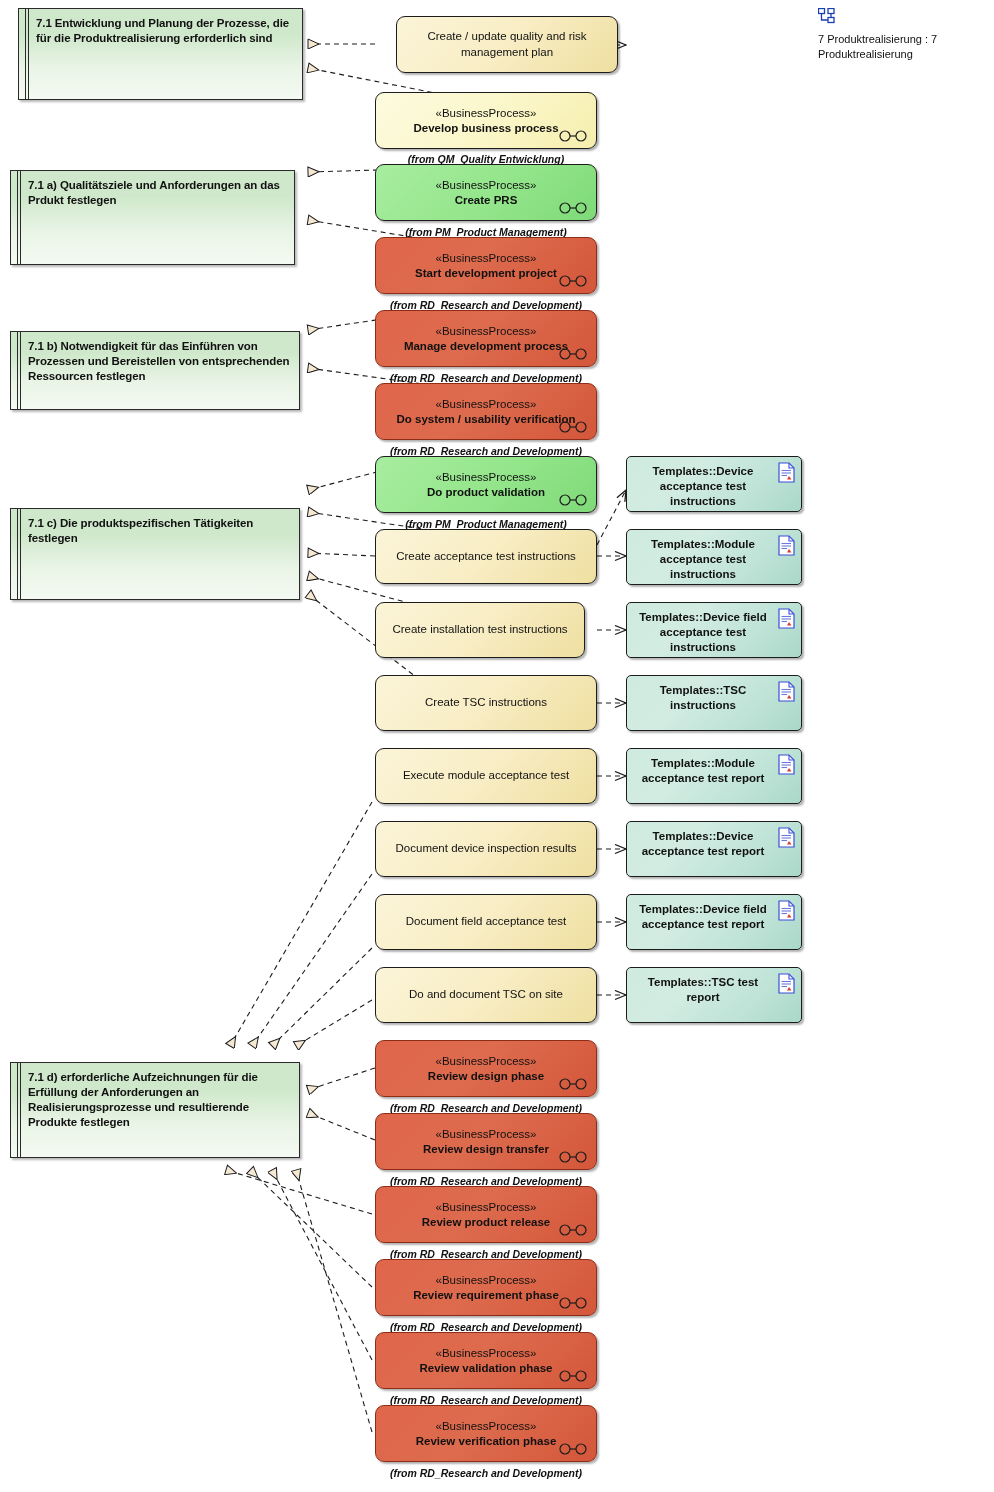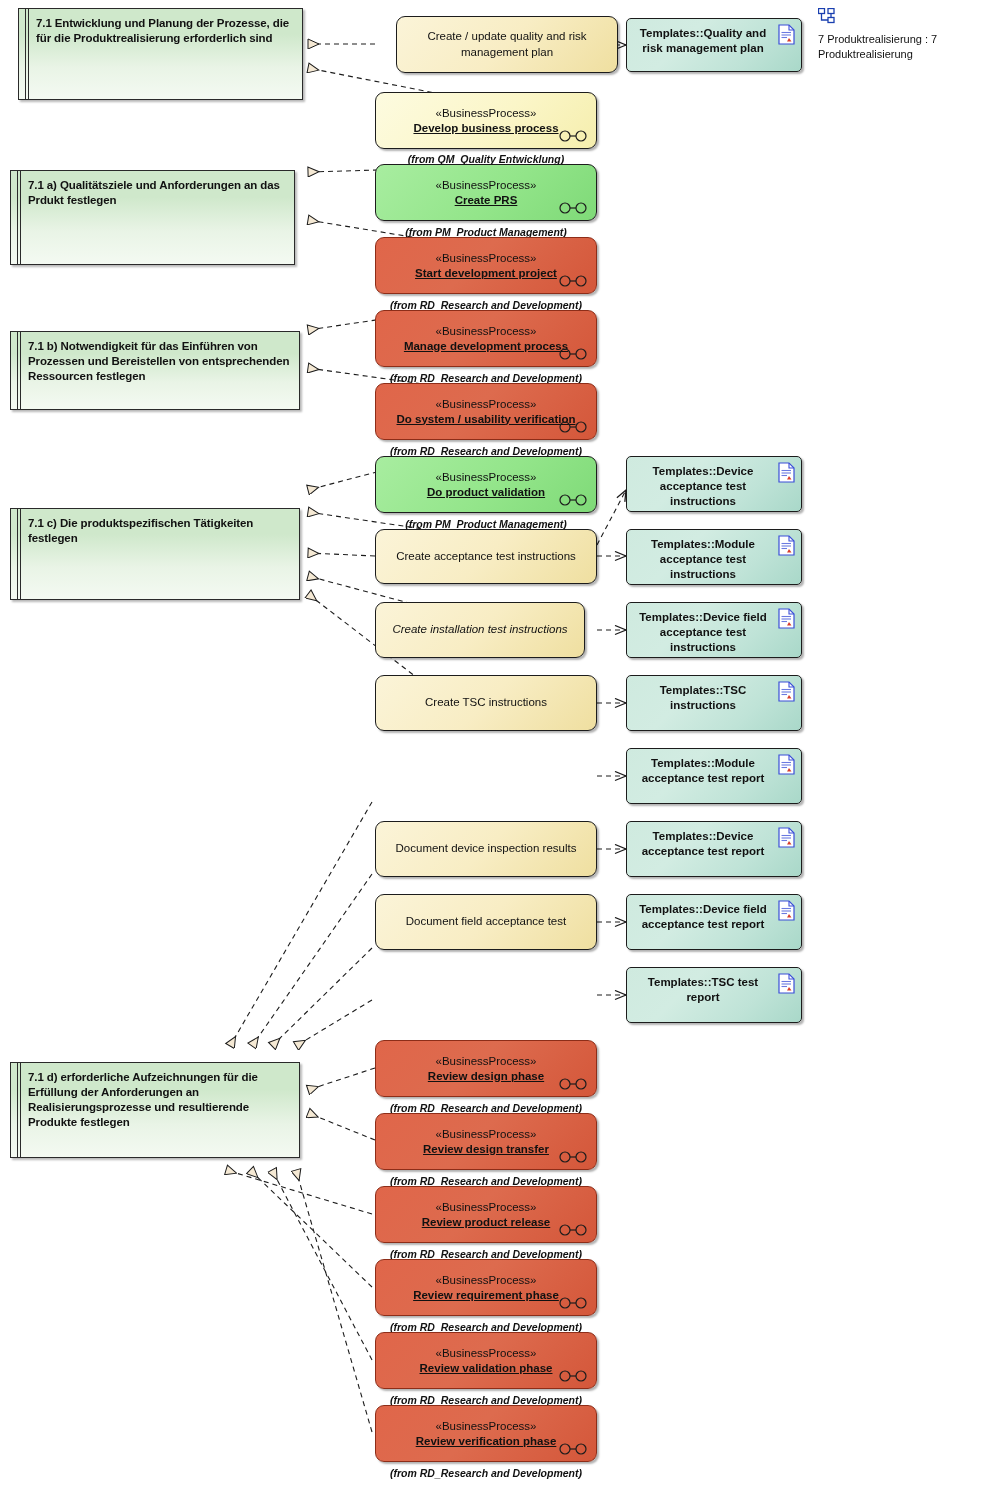--- a/index.html
+++ b/index.html
@@ -87,21 +87,20 @@
     color: #111;
     line-height: 1.3;
     font-weight: normal;
   }
   .proc .pname {
     font-size: 11.5px;
     font-weight: bold;
     color: #111;
     line-height: 1.3;
     padding: 0 10px;
-    text-decoration: underline;
   }
   .proc .plain {
     font-size: 11.5px;
     color: #111;
     line-height: 1.35;
     padding: 0 14px;
     font-weight: normal;
   }
   .proc-icon {
     position: absolute;
@@ -335,37 +334,43 @@
       <circle cx="23" cy="6" r="5" fill="none" stroke="#1c1c1c" stroke-width="1.2"></circle>
       <line x1="12" y1="6" x2="18" y2="6" stroke="#1c1c1c" stroke-width="1.2"></line>
     </svg>
   </div>
   <div class="from-label" style="left:375px; top:518px; width:222px;">(from PM_Product Management)</div>
 
   <div class="proc yellow" style="left:375px; top:529px; width:222px; height:55px;">
     <div class="plain">Create acceptance test instructions</div>
   </div>
 
-  <div class="proc yellow" style="left:375px; top:602px; width:210px; height:56px;font-style:italic;">
+  <div class="proc yellow" style="left:375px; top:602px; width:210px; height:56px;">
     <div class="plain">Create installation test instructions</div>
   </div>
 
   <div class="proc yellow" style="left:375px; top:675px; width:222px; height:56px;">
     <div class="plain">Create TSC instructions</div>
   </div>
 
+  <div class="proc yellow" style="left:375px; top:748px; width:222px; height:56px;">
+    <div class="plain">Execute module acceptance test</div>
+  </div>
 
   <div class="proc yellow" style="left:375px; top:821px; width:222px; height:56px;">
     <div class="plain">Document device inspection results</div>
   </div>
 
   <div class="proc yellow" style="left:375px; top:894px; width:222px; height:56px;">
     <div class="plain">Document field acceptance test</div>
   </div>
 
+  <div class="proc yellow" style="left:375px; top:967px; width:222px; height:56px;">
+    <div class="plain">Do and document TSC on site</div>
+  </div>
 
   <div class="proc red" style="left:375px; top:1040px; width:222px; height:57px;">
     <div class="stereo">«BusinessProcess»</div>
     <div class="pname">Review design phase</div>
     <svg class="proc-icon" viewBox="0 0 30 12">
       <circle cx="7" cy="6" r="5" fill="none" stroke="#1c1c1c" stroke-width="1.2"></circle>
       <circle cx="23" cy="6" r="5" fill="none" stroke="#1c1c1c" stroke-width="1.2"></circle>
       <line x1="12" y1="6" x2="18" y2="6" stroke="#1c1c1c" stroke-width="1.2"></line>
     </svg>
   </div>
@@ -419,31 +424,20 @@
     <div class="stereo">«BusinessProcess»</div>
     <div class="pname">Review verification phase</div>
     <svg class="proc-icon" viewBox="0 0 30 12">
       <circle cx="7" cy="6" r="5" fill="none" stroke="#1c1c1c" stroke-width="1.2"></circle>
       <circle cx="23" cy="6" r="5" fill="none" stroke="#1c1c1c" stroke-width="1.2"></circle>
       <line x1="12" y1="6" x2="18" y2="6" stroke="#1c1c1c" stroke-width="1.2"></line>
     </svg>
   </div>
   <div class="from-label" style="left:375px; top:1467px; width:222px;">(from RD_Research and Development)</div>
 
-  <div class="tmpl" style="left:626px; top:18px; width:176px; height:54px;">
-    <div class="tname">Templates::Quality and risk management plan</div>
-    <svg class="doc-icon" viewBox="0 0 17 21">
-      <path d="M1,1 L11,1 L16,6 L16,20 L1,20 z" fill="#ffffff" stroke="#3b4fd8" stroke-width="1.2"></path>
-      <path d="M11,1 L11,6 L16,6" fill="none" stroke="#3b4fd8" stroke-width="1.1"></path>
-      <line x1="3.5" y1="8.5" x2="13" y2="8.5" stroke="#6b7ae0" stroke-width="1.1"></line>
-      <line x1="3.5" y1="11" x2="13" y2="11" stroke="#6b7ae0" stroke-width="1.1"></line>
-      <line x1="3.5" y1="13.5" x2="9" y2="13.5" stroke="#6b7ae0" stroke-width="1.1"></line>
-      <path d="M9,17.5 L11,14 L13.5,17.5 z" fill="#d83b2a"></path>
-    </svg>
-  </div>
 
   <div class="tmpl" style="left:626px; top:456px; width:176px; height:56px;">
     <div class="tname">Templates::Device acceptance test instructions</div>
     <svg class="doc-icon" viewBox="0 0 17 21">
       <path d="M1,1 L11,1 L16,6 L16,20 L1,20 z" fill="#ffffff" stroke="#3b4fd8" stroke-width="1.2"></path>
       <path d="M11,1 L11,6 L16,6" fill="none" stroke="#3b4fd8" stroke-width="1.1"></path>
       <line x1="3.5" y1="8.5" x2="13" y2="8.5" stroke="#6b7ae0" stroke-width="1.1"></line>
       <line x1="3.5" y1="11" x2="13" y2="11" stroke="#6b7ae0" stroke-width="1.1"></line>
       <line x1="3.5" y1="13.5" x2="9" y2="13.5" stroke="#6b7ae0" stroke-width="1.1"></line>
       <path d="M9,17.5 L11,14 L13.5,17.5 z" fill="#d83b2a"></path>

